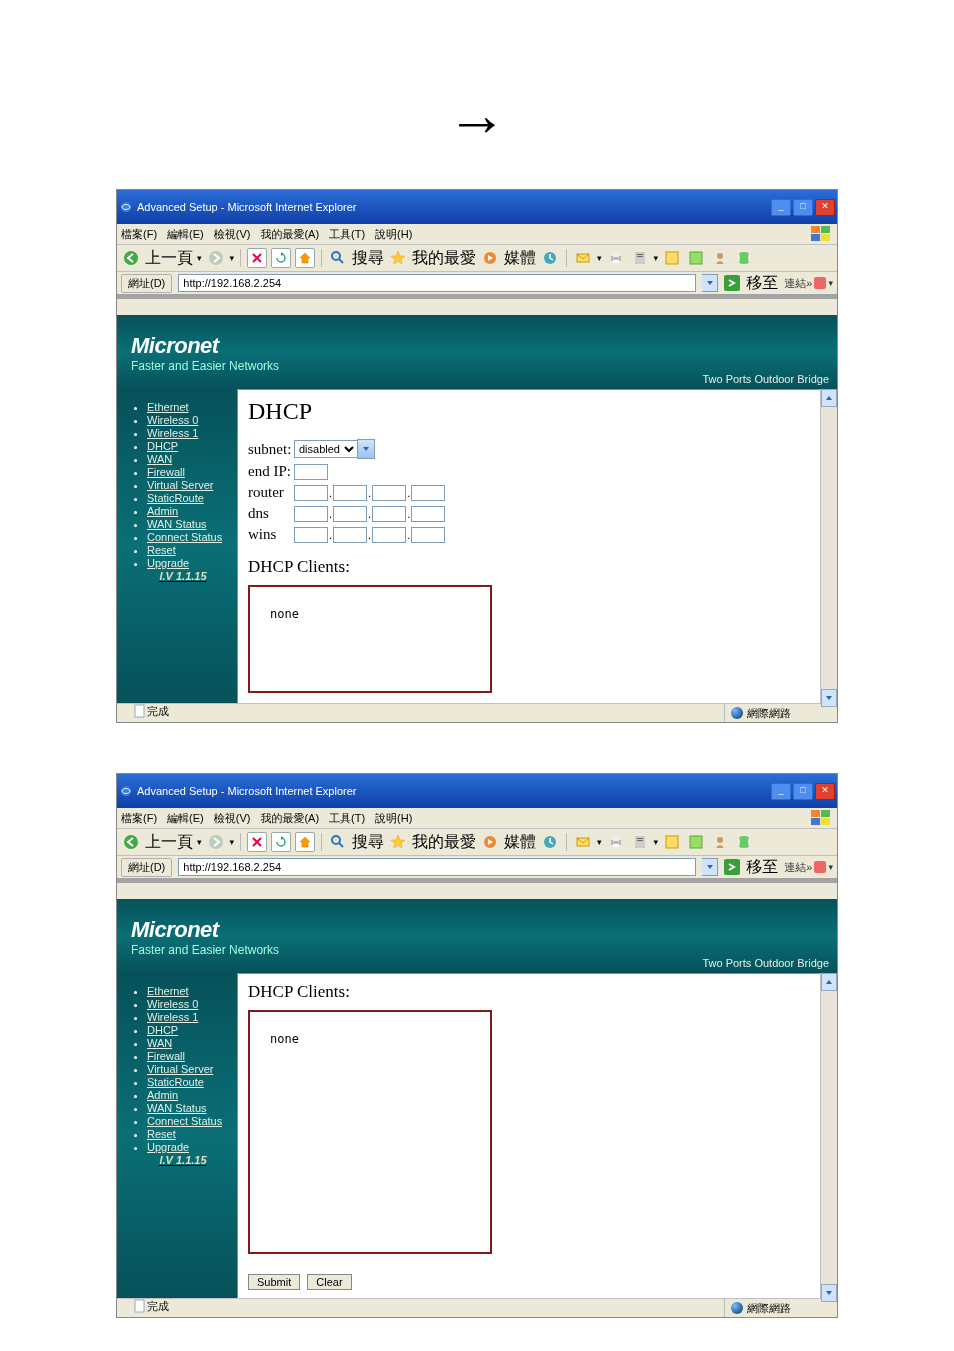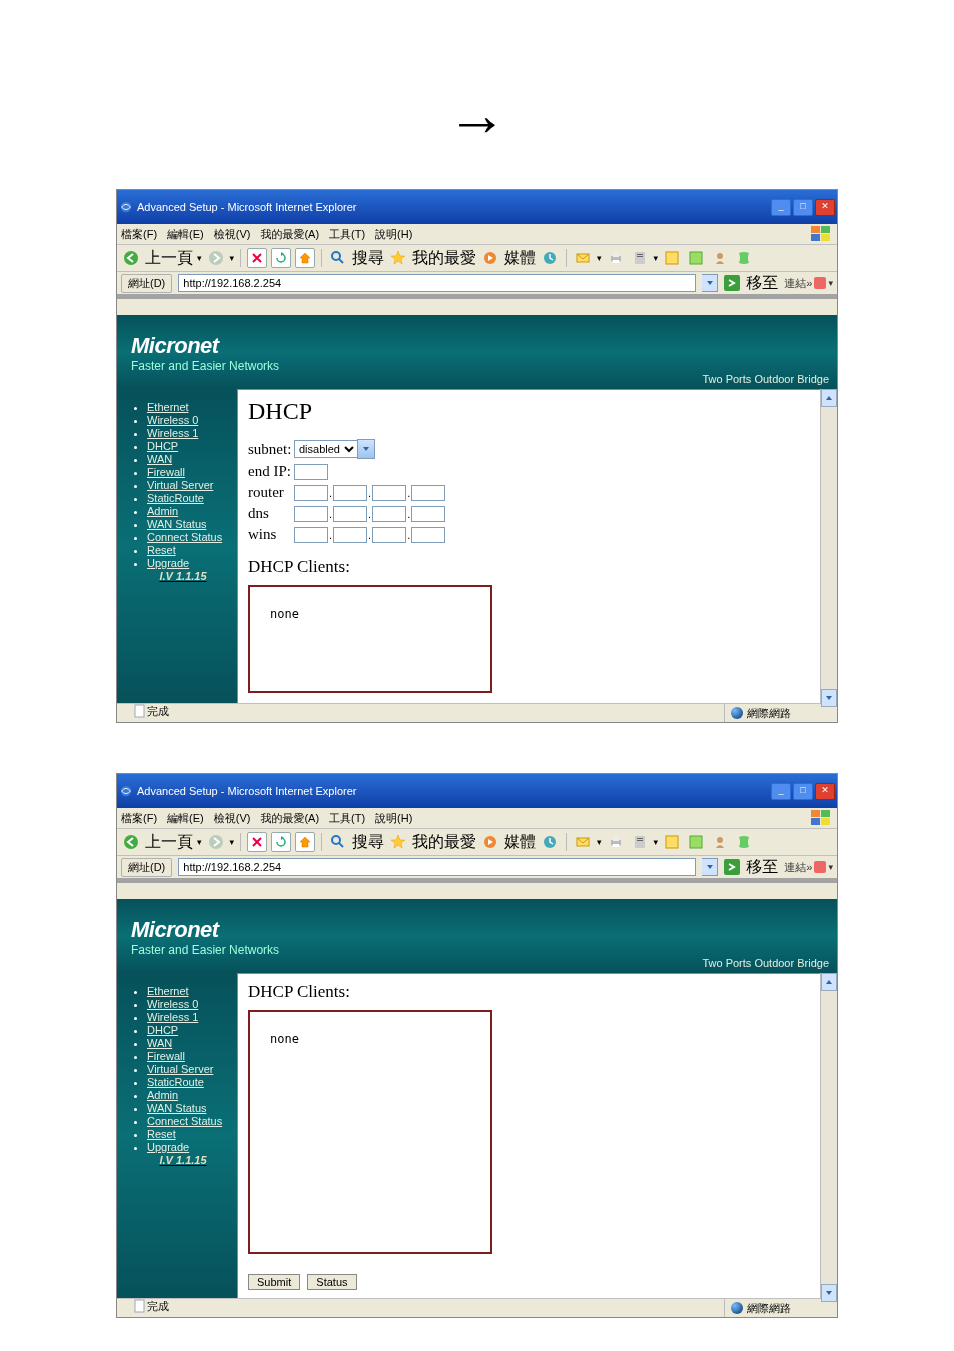--- a/index.html
+++ b/index.html
@@ -535,21 +535,21 @@
           <li><a>Reset</a></li>
           <li><a>Upgrade</a></li>
         </ul>
         <div class="version">I.V 1.1.15</div>
       </div>
       <div class="content-pane">
         <h2 style="margin-top:0;">DHCP Clients:</h2>
         <textarea class="clients tall" readonly="" style="">none</textarea>
         <div class="btn-row">
           <button>Submit</button>
-          <button>Status</button>
+          <button>Clear</button>
         </div>
       </div>
       <div class="vscroll">
         <div class="sb-btn">
             <svg width="8" height="8" viewBox="0 0 8 8">
               <path d="M1 6 L4 2 L7 6" fill="#369"></path>
             </svg>
           </div>
         <div class="sb-track"></div>
         <div class="sb-btn">

